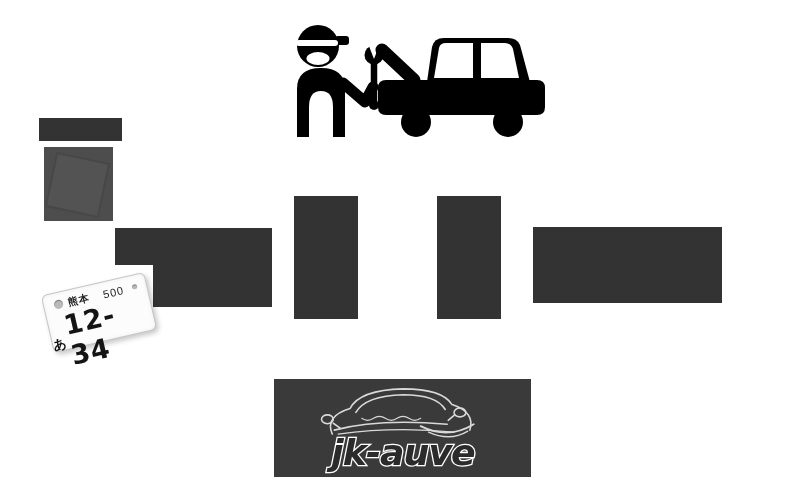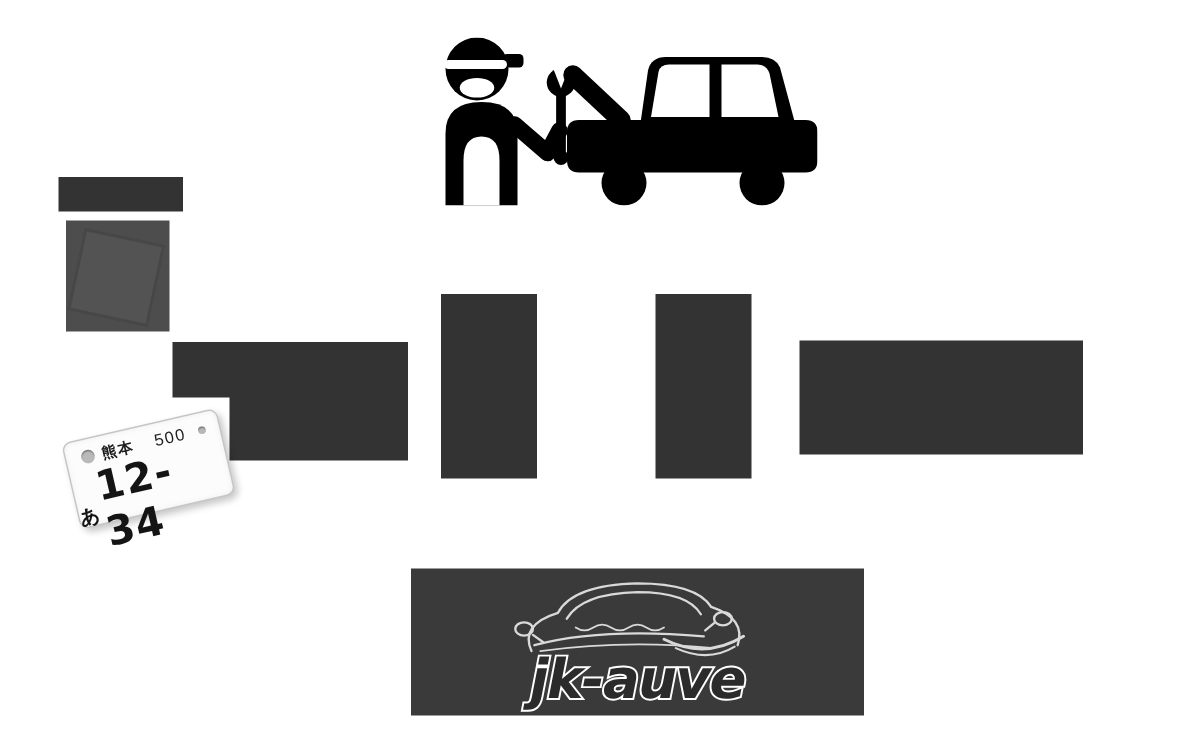--- a/index.html
+++ b/index.html
@@ -35,21 +35,21 @@
     box-shadow:inset 0 1px 1px rgba(0,0,0,0.35);flex:0 0 auto;}
   .bolt.small{width:5px;height:5px;margin-left:auto;}
   .plate-region{font-size:10px;font-weight:bold;color:#1c1c1c;margin-left:5px;letter-spacing:1px;}
   .plate-class{font-size:11px;color:#1c1c1c;margin-left:14px;letter-spacing:1px;}
   .plate-main{display:flex;align-items:center;justify-content:center;margin-top:0px;}
   .plate-kana{font-size:13px;font-weight:bold;color:#141414;margin-right:2px;margin-top:4px;}
   .plate-number{font-size:27px;font-weight:bold;color:#141414;letter-spacing:1px;
     font-family:"DejaVu Sans","Liberation Sans",sans-serif;}
 
   
-  .logo-box{position:absolute;left:274px;top:379px;width:302px;height:98px;background:#3a3a3a;
+  .logo-box{position:absolute;left:274px;top:379px;width:257px;height:98px;background:#3a3a3a;
     display:flex;flex-direction:column;align-items:center;justify-content:flex-start;cursor:pointer;}
   .logo-sketch{margin-top:4px;}
   .logo-text-svg{margin-top:-14px;}
 </style>
 </head>
 <body>
 
 <div id="stage">
 
   <svg class="abs hero" viewBox="0 0 252 112">

